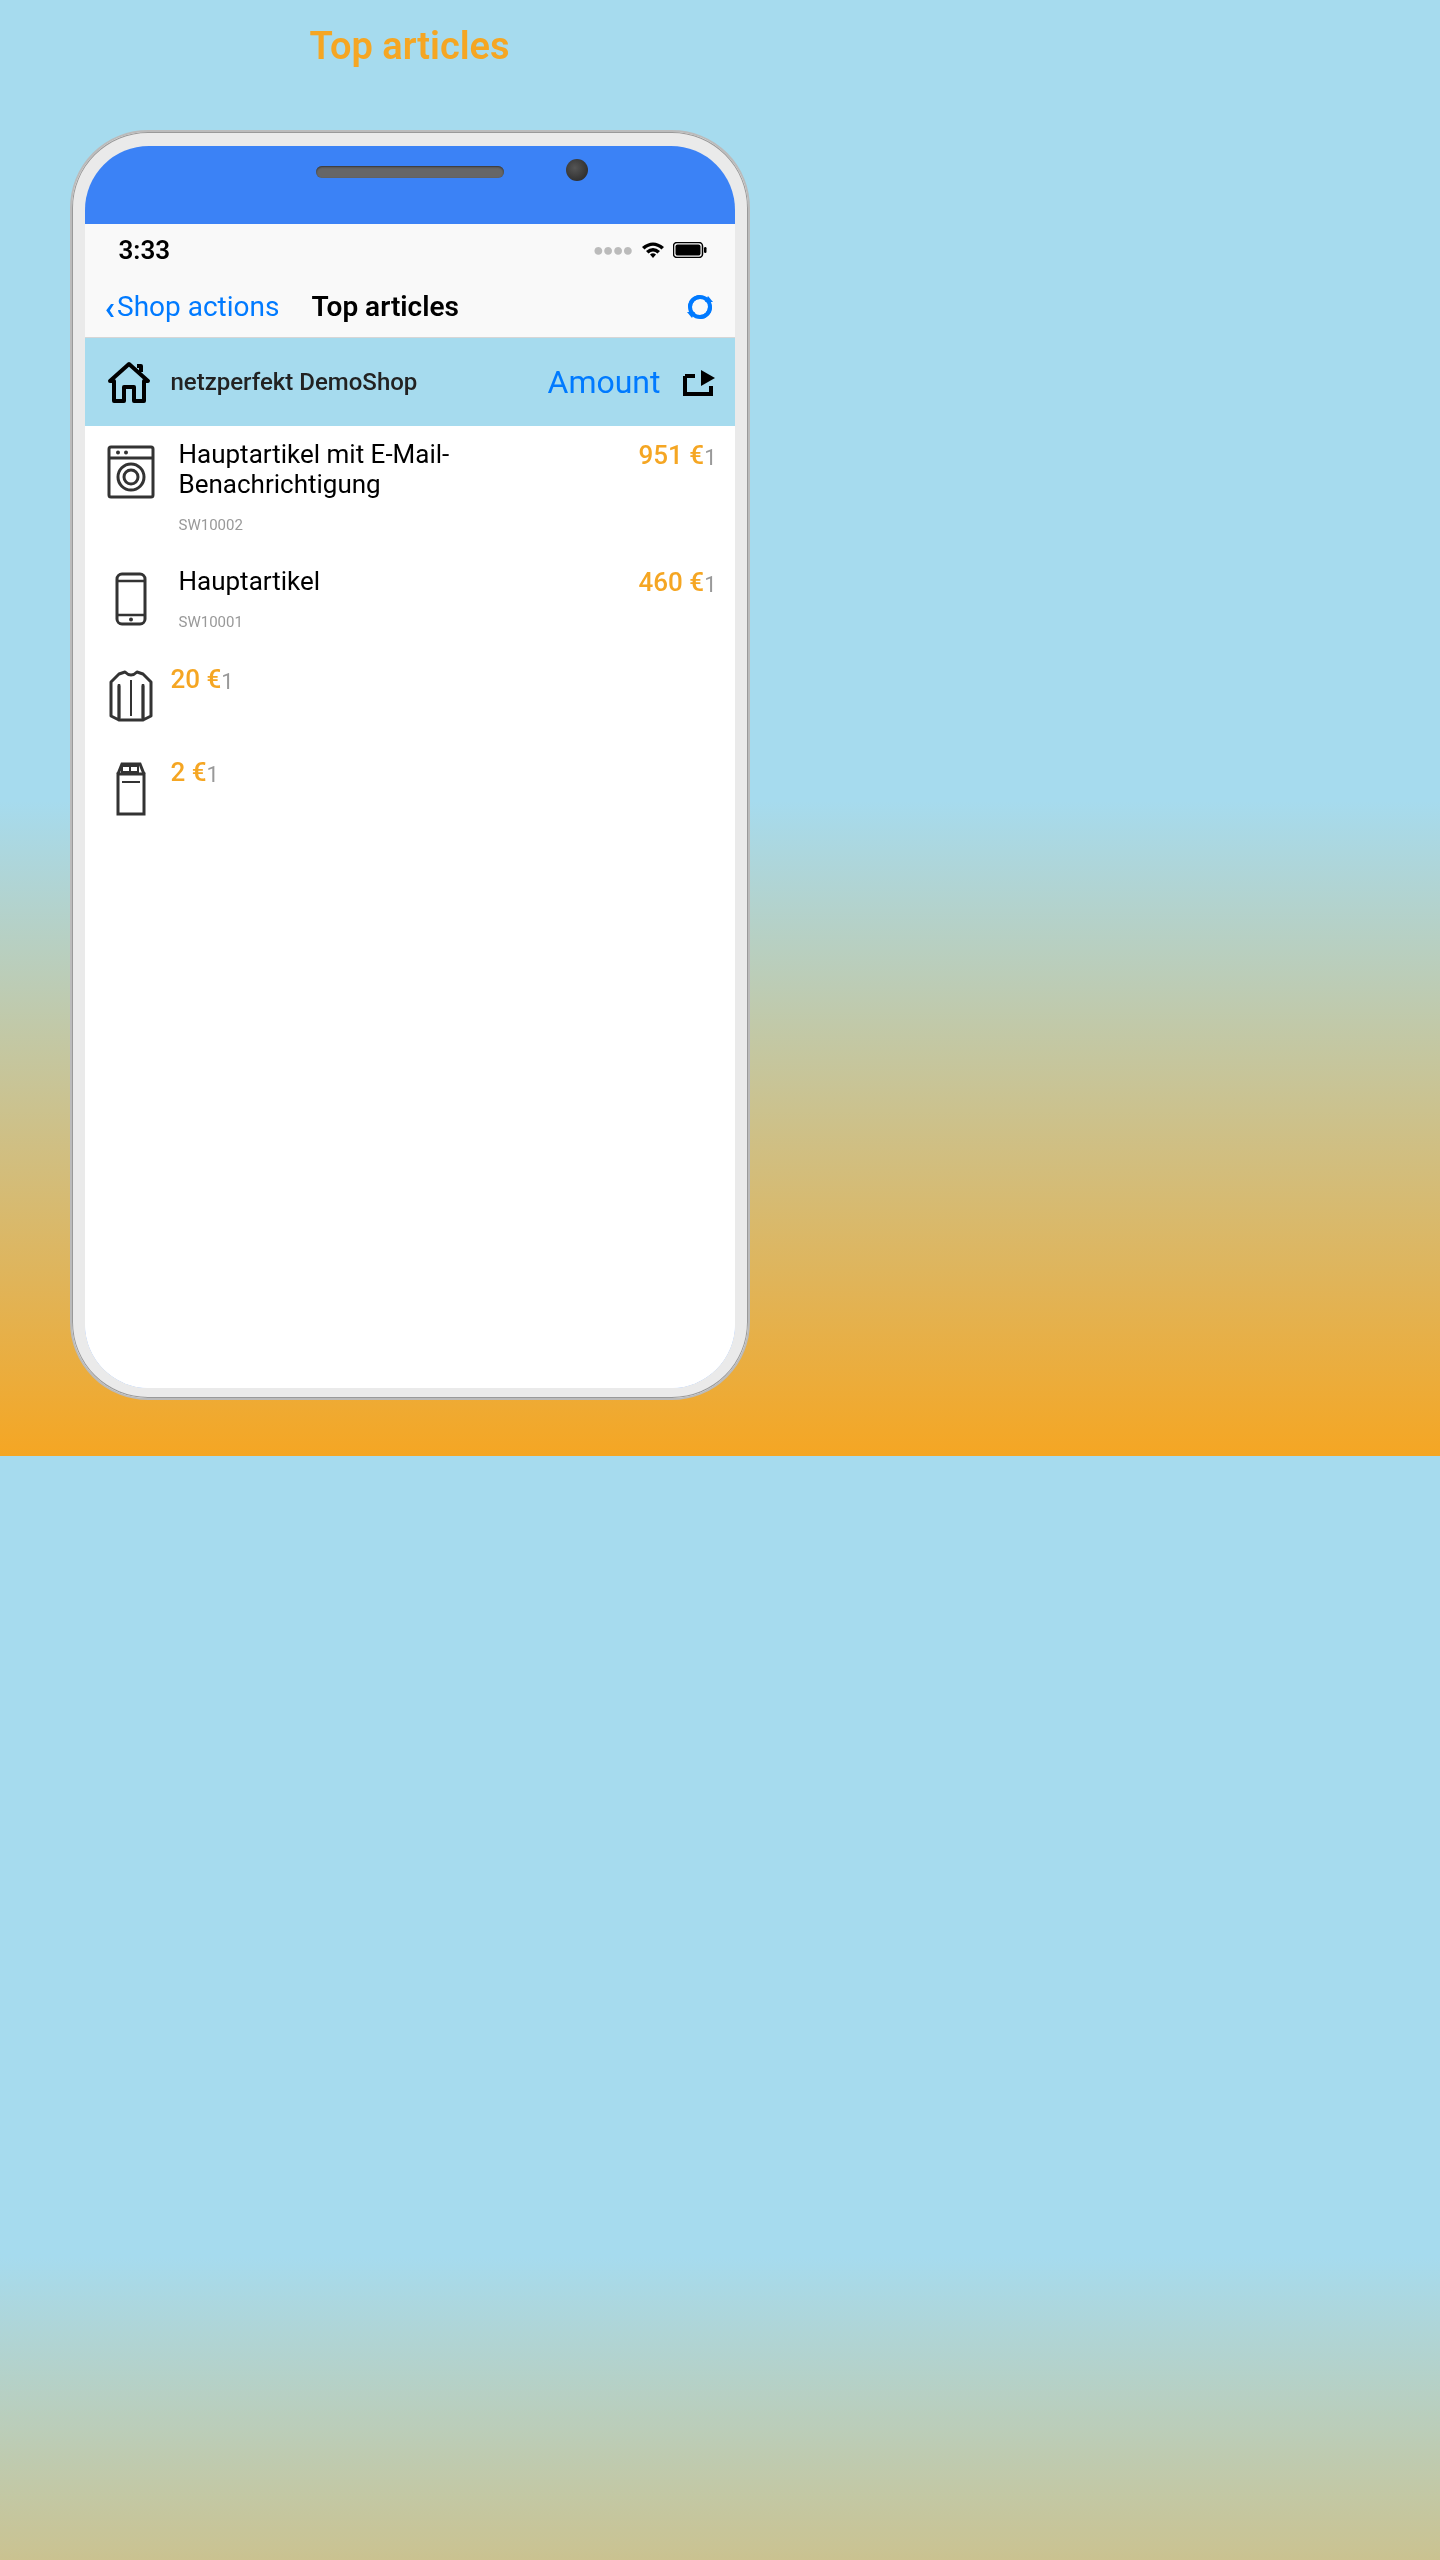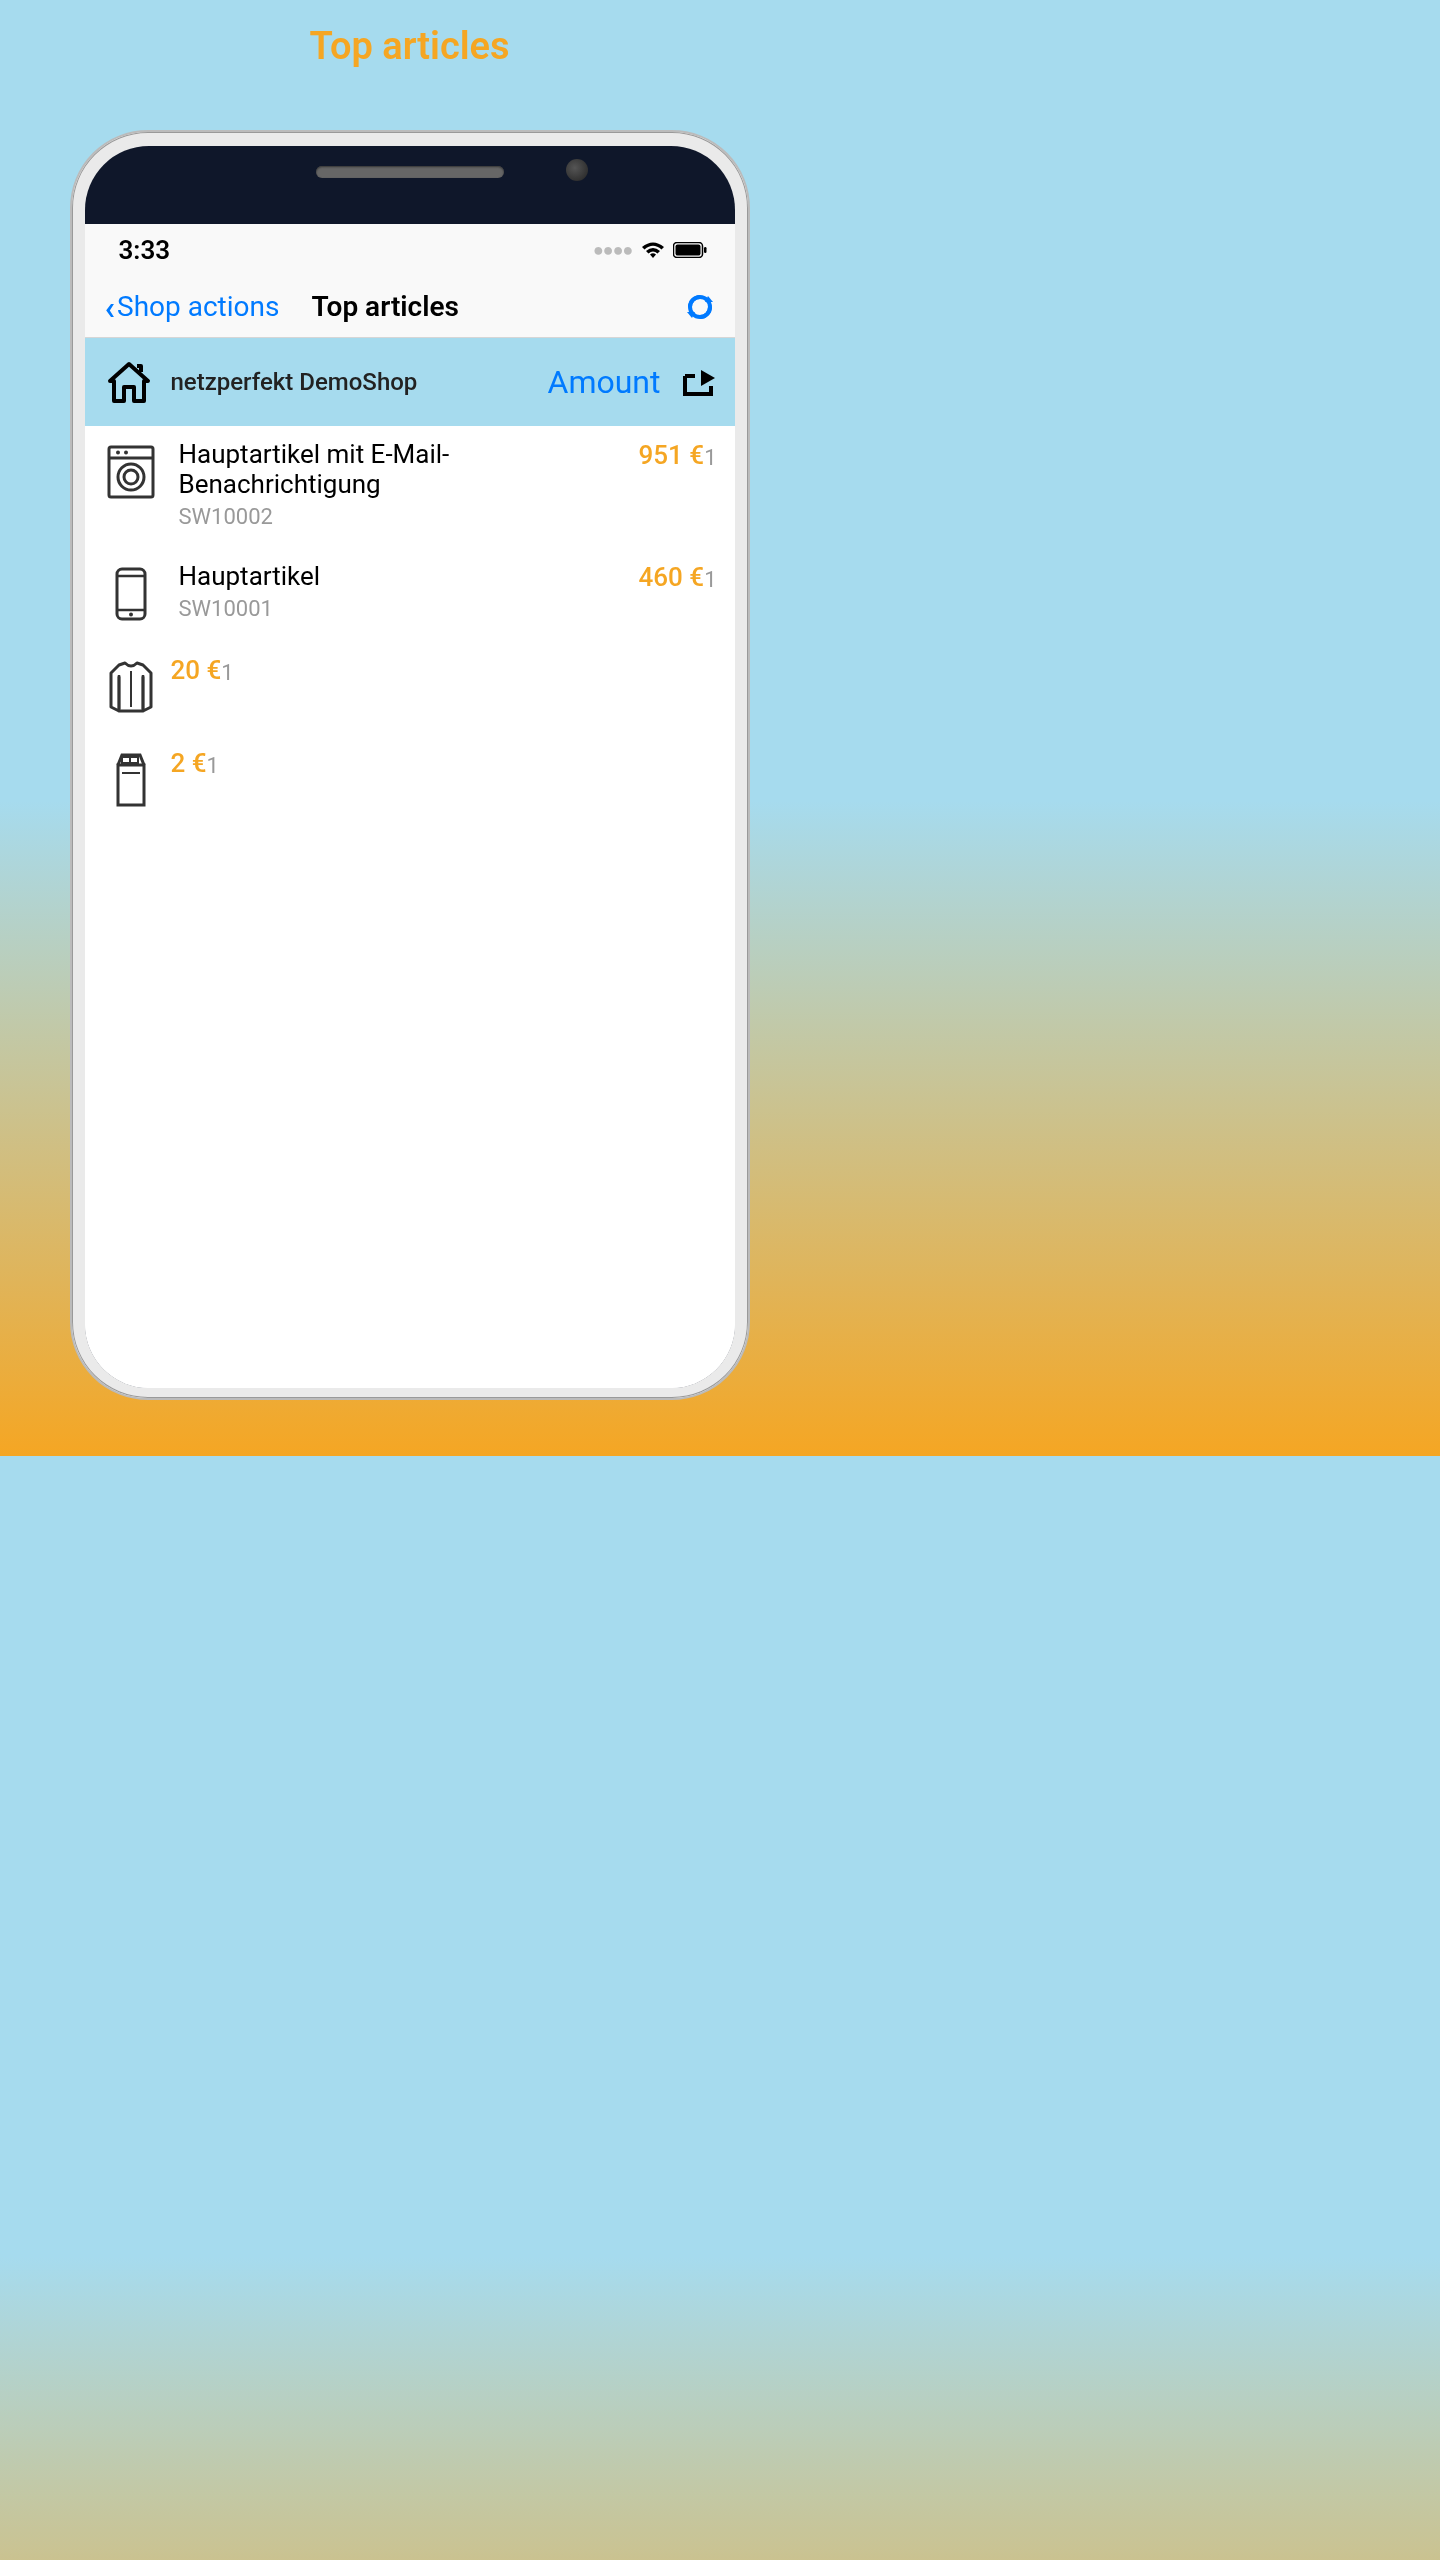--- a/index.html
+++ b/index.html
@@ -29,21 +29,21 @@
   position: relative;
   display: flex;
   flex-direction: column;
   align-items: center;
   overflow: hidden;
 }
 .phone-inner {
   margin-top: 14px;
   width: 650px;
   height: 1242px;
-  background: #0f172a;
+  background: #3b82f6;
   border-radius: 64px;
   display: flex;
   flex-direction: column;
   overflow: hidden;
 }
 .speaker {
   position: absolute;
   top: 34px;
   left: 50%;
   transform: translateX(-50%);
@@ -166,23 +166,23 @@
   flex: 1;
   margin-left: 20px;
   min-width: 0;
 }
 .item-title {
   font-size: 26px;
   color: #000;
   line-height: 1.15;
 }
 .item-sku {
-  font-size: 22px;
+  font-size: 15px;
   color: #999;
-  margin-top: 4px;
+  margin-top: 16px;
 }
 .item-right {
   display: flex;
   flex-direction: row;
   align-items: flex-end;
   margin-left: 12px;
 }
 .item-price {
   font-size: 26px;
   font-weight: 500;

